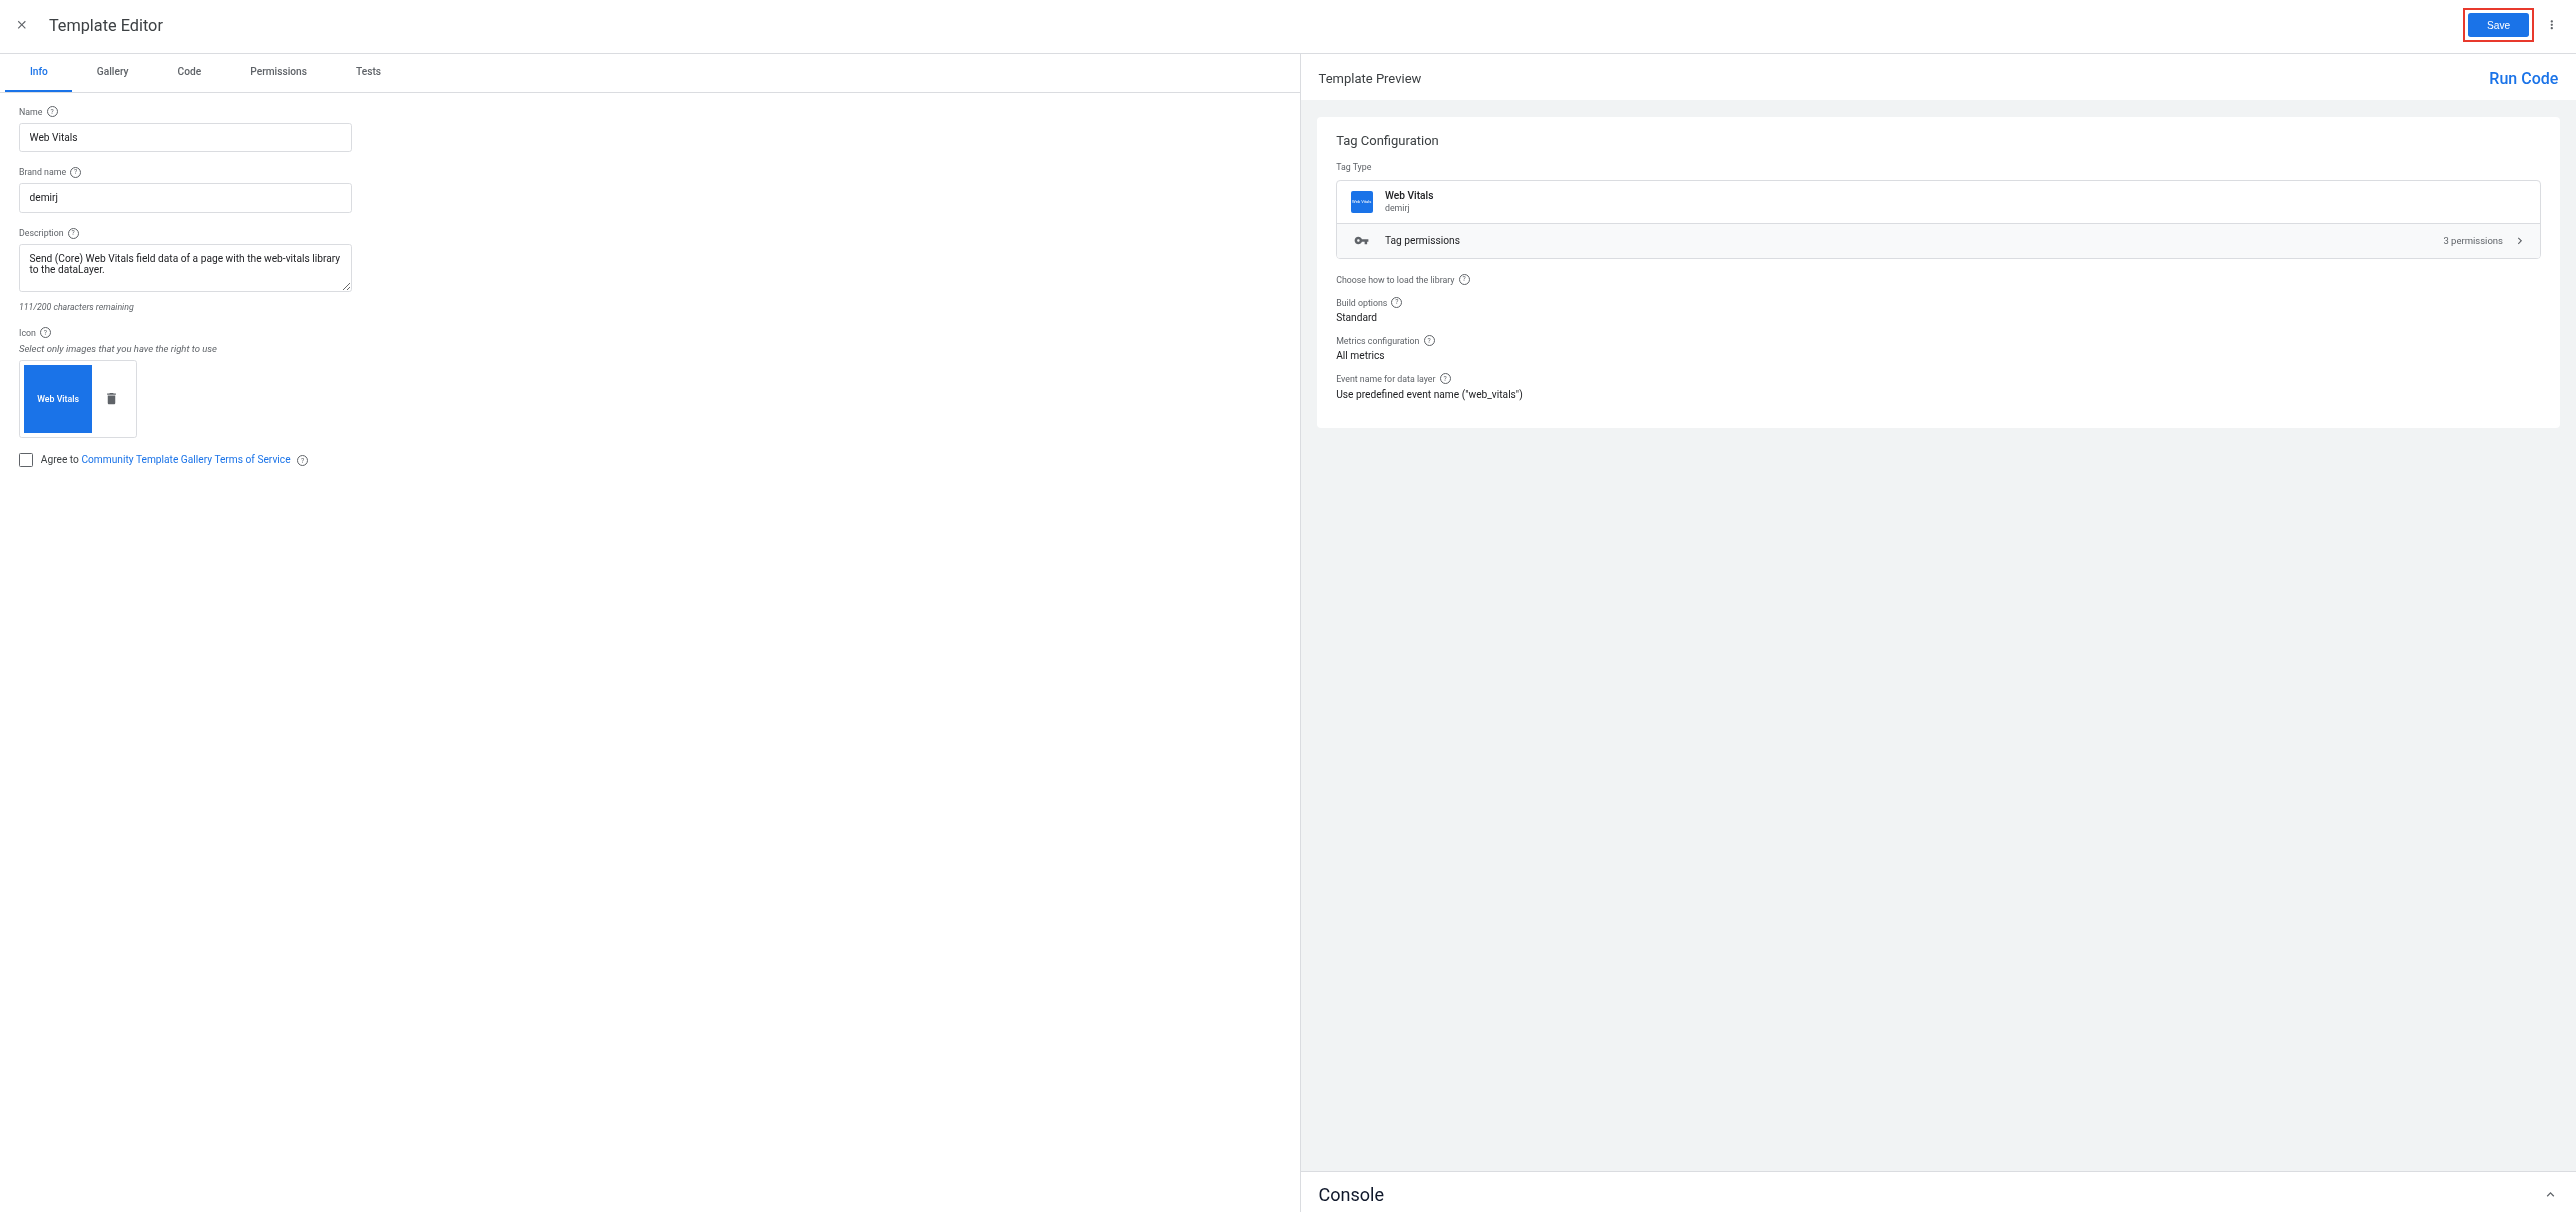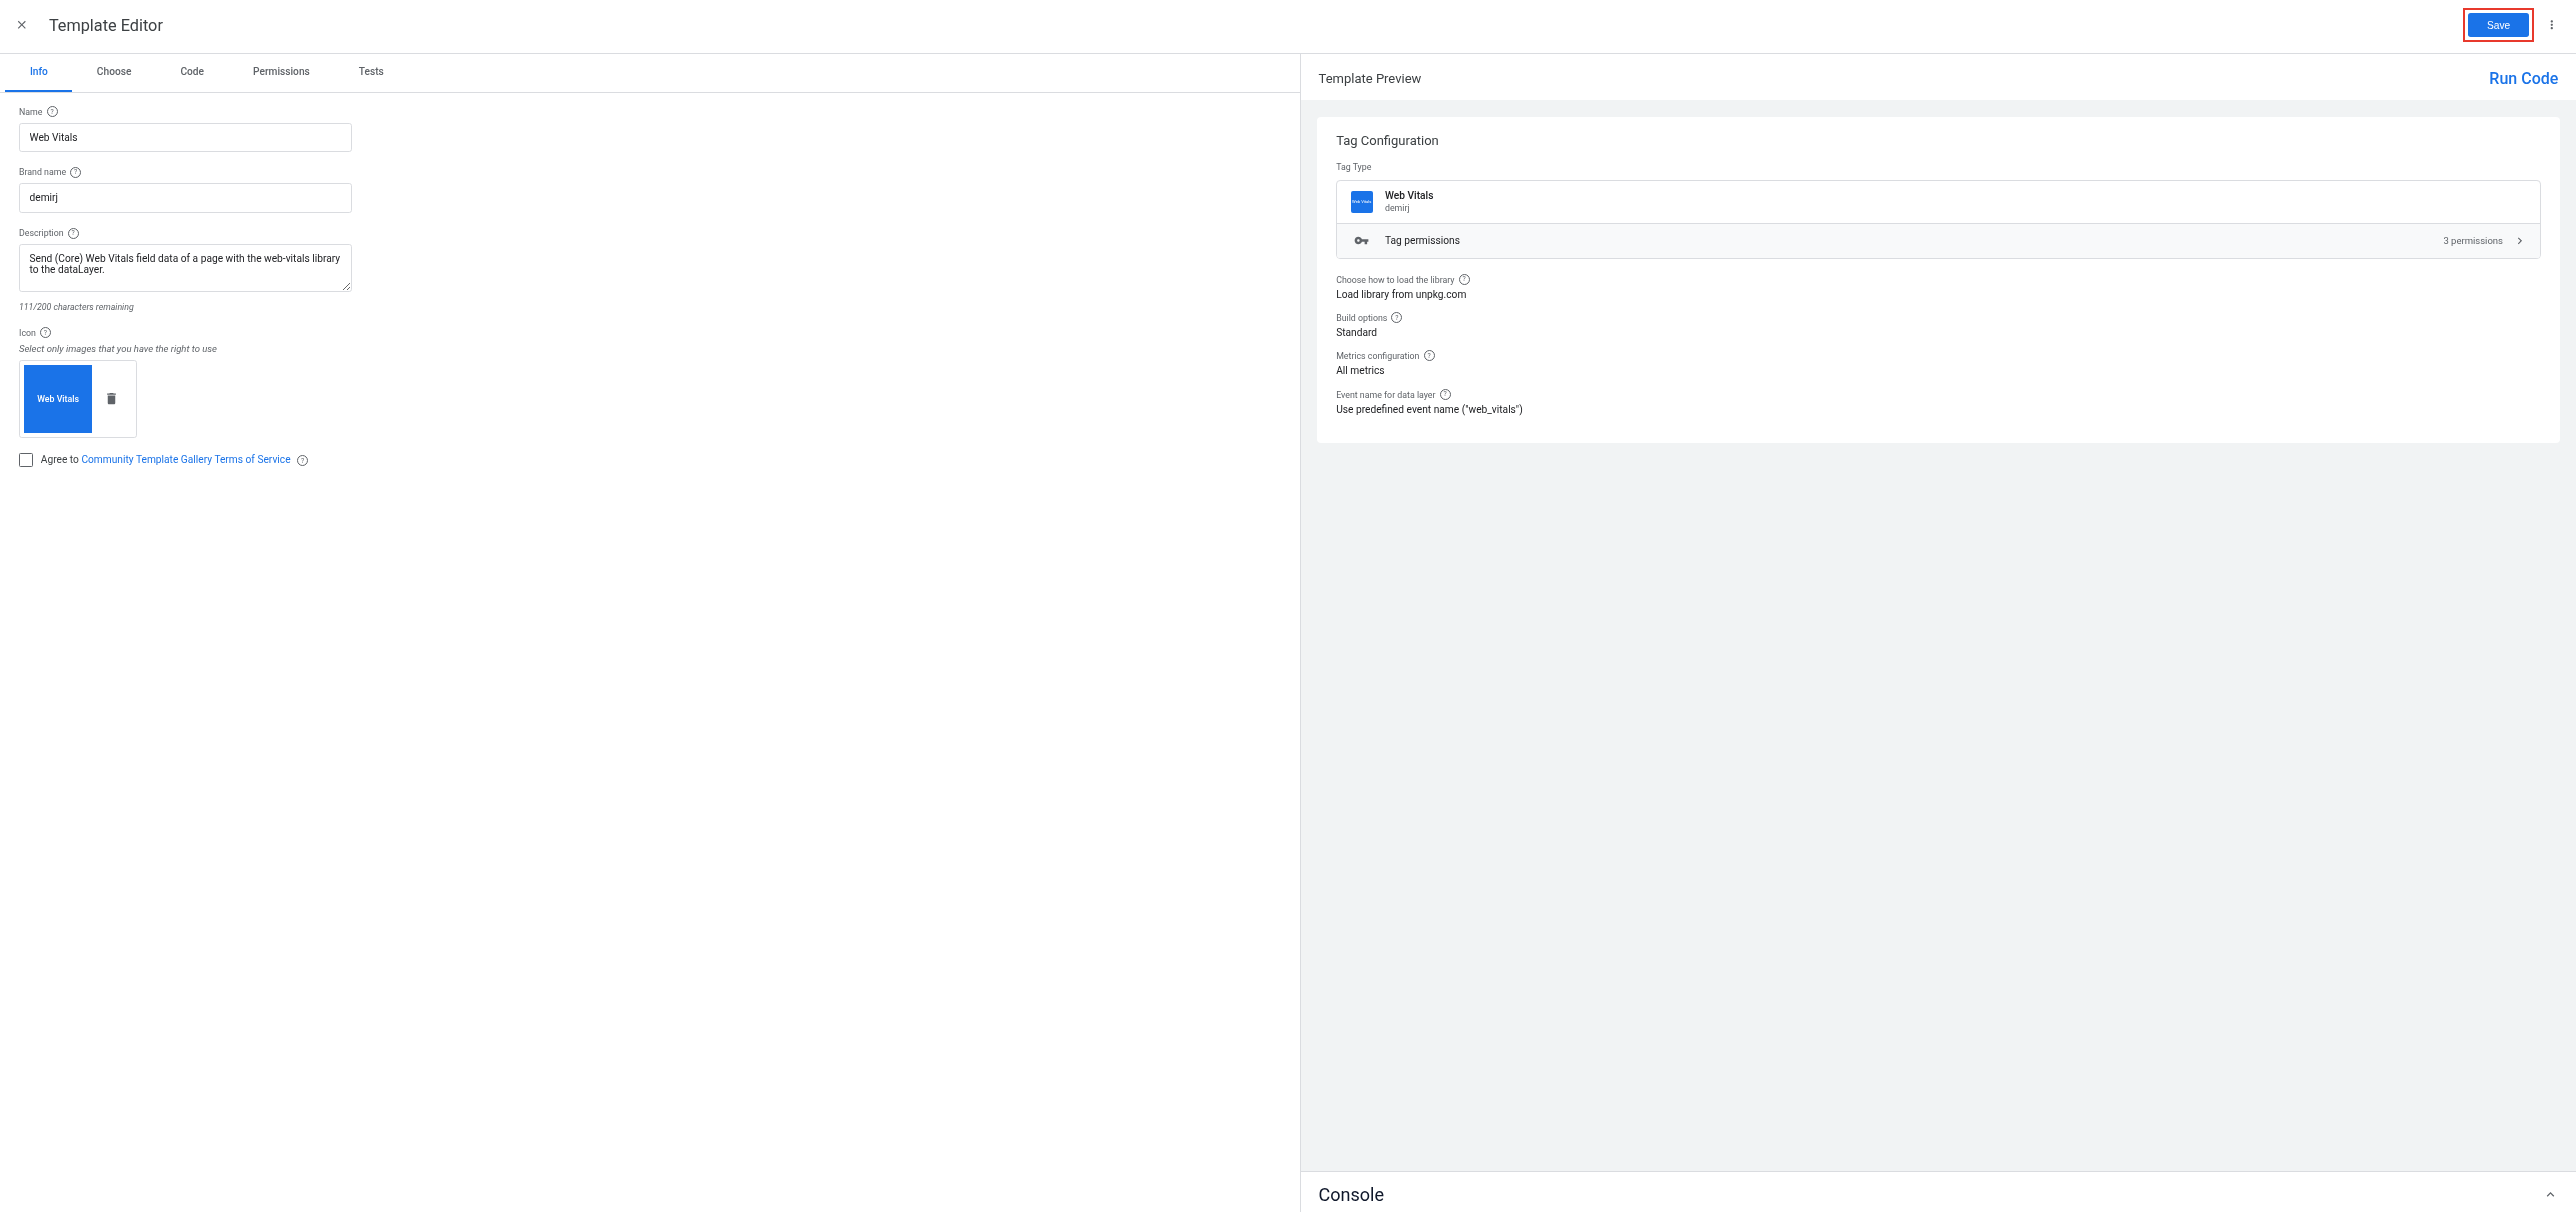--- a/index.html
+++ b/index.html
@@ -96,21 +96,21 @@
           <path fill="currentColor" d="M12 8c1.1 0 2-.9 2-2s-.9-2-2-2-2 .9-2 2 .9 2 2 2zm0 2c-1.1 0-2 .9-2 2s.9 2 2 2 2-.9 2-2-.9-2-2-2zm0 6c-1.1 0-2 .9-2 2s.9 2 2 2 2-.9 2-2-.9-2-2-2z"></path>
         </svg>
     </div>
   </div>
 </div>
 
 <div class="main">
   <div class="left-pane">
     <div class="tabs">
       <div class="tab active">Info</div>
-      <div class="tab">Choose</div>
+      <div class="tab">Gallery</div>
       <div class="tab">Code</div>
       <div class="tab">Permissions</div>
       <div class="tab">Tests</div>
     </div>
 
     <div class="form-scroll">
       <div class="field">
         <div class="field-label">
           <span>Name</span>
           <span class="help-icon">?</span>
@@ -195,21 +195,20 @@
             </div>
           </div>
         </div>
 
         <div id="settings-container">
             <div class="setting">
     <div class="setting-label">
       <span>Choose how to load the library</span>
       <span class="help-icon">?</span>
     </div>
-    <div class="setting-value">Load library from unpkg.com</div>
             </div>
             <div class="setting">
     <div class="setting-label">
       <span>Build options</span>
       <span class="help-icon">?</span>
     </div>
     <div class="setting-value">Standard</div>
             </div>
             <div class="setting">
     <div class="setting-label">

